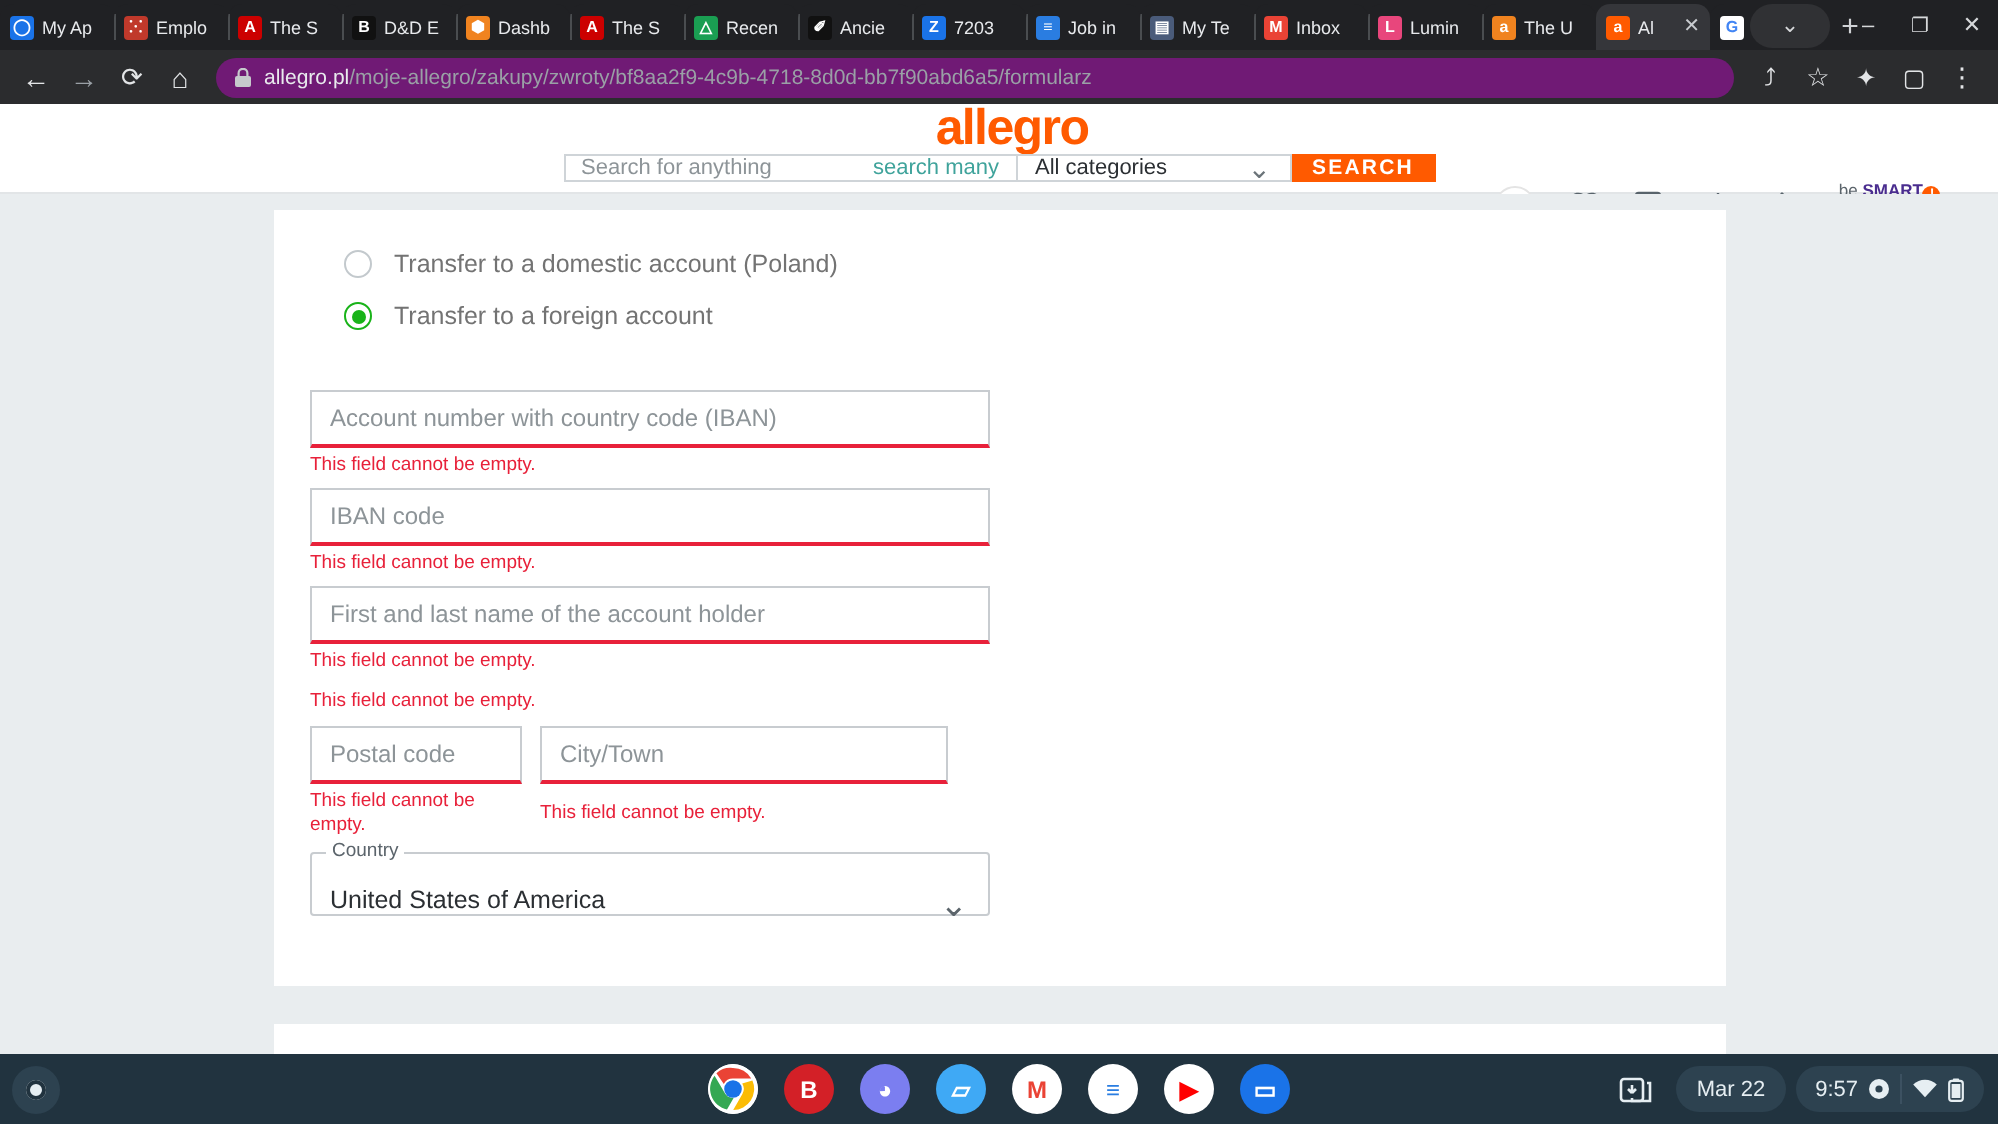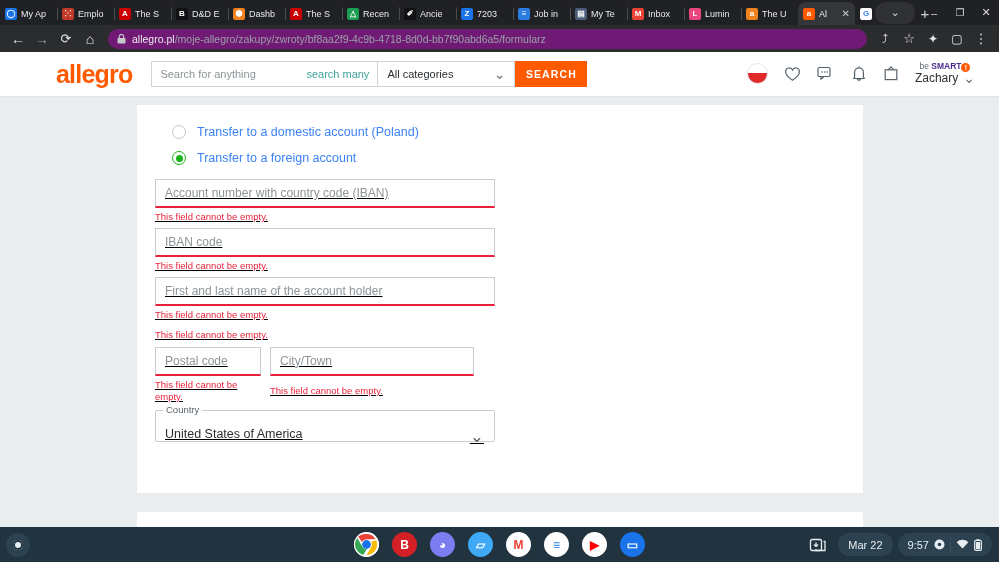--- a/index.html
+++ b/index.html
@@ -91,20 +91,21 @@
     font-size: 10.5px; color: #9aa0a6; white-space: nowrap;
   }
   .omnibox .url b { color: #e8eaed; font-weight: normal; }
 
   
   .allegro-header {
     height: 45px; background: #fff;
     border-bottom: 1px solid #e2e5e7;
     display: flex; align-items: center;
     padding: 0 24px;
+    flex-direction: column;
   }
   .logo {
     font-size: 25px; font-weight: bold; color: #ff5a00;
     letter-spacing: -0.8px; margin-right: 19px; margin-left: 32px;
     line-height: 1;
   }
   .searchwrap { display: flex; align-items: stretch; height: 26px; }
   .search-field {
     width: 226px; border: 1px solid #cfd4d8; border-right: none;
     background: #fff; display: flex; align-items: center;
@@ -158,24 +159,24 @@
   .radio {
     width: 14px; height: 14px; border-radius: 50%;
     border: 1.5px solid #c3c9cd; background: #fff;
     flex: 0 0 14px; position: relative;
   }
   .radio.on { border-color: #19b319; }
   .radio.on::after {
     content: ""; position: absolute; inset: 2.5px;
     border-radius: 50%; background: #19b319;
   }
-  .radio-label { font-size: 12.5px; color: #3b82f6; }
-
-  
-  .fields { margin-top: 8px; text-decoration: underline; }
+  .radio-label { font-size: 12.5px; color: #737373; }
+
+  
+  .fields { margin-top: 24px; }
   .field { position: relative; }
   .inp {
     height: 29px; border: 1px solid #c8ccd0;
     border-bottom: 2px solid #e8213a;
     display: flex; align-items: center; padding: 0 9px;
     background: #fff;
   }
   .inp .ph { font-size: 12px; color: #8d9498; }
   .err {
     font-size: 9.5px; color: #e8213a; line-height: 1.28;

